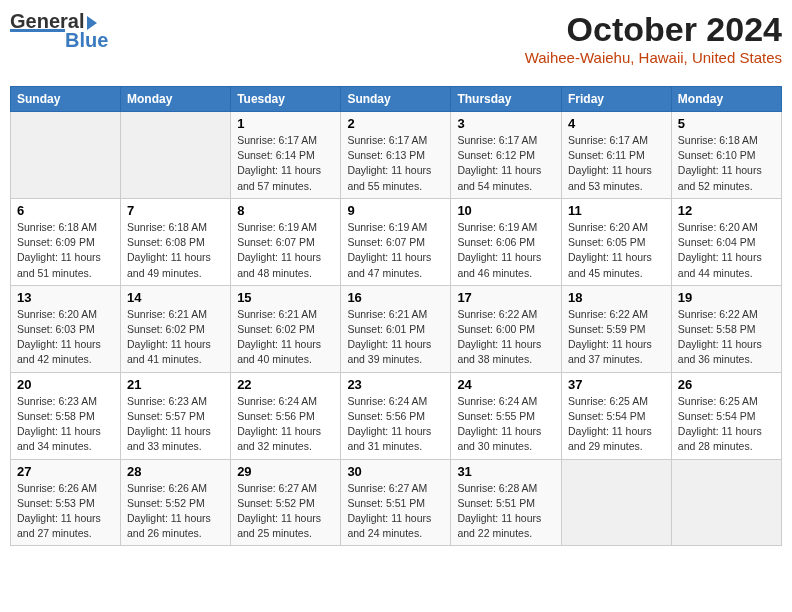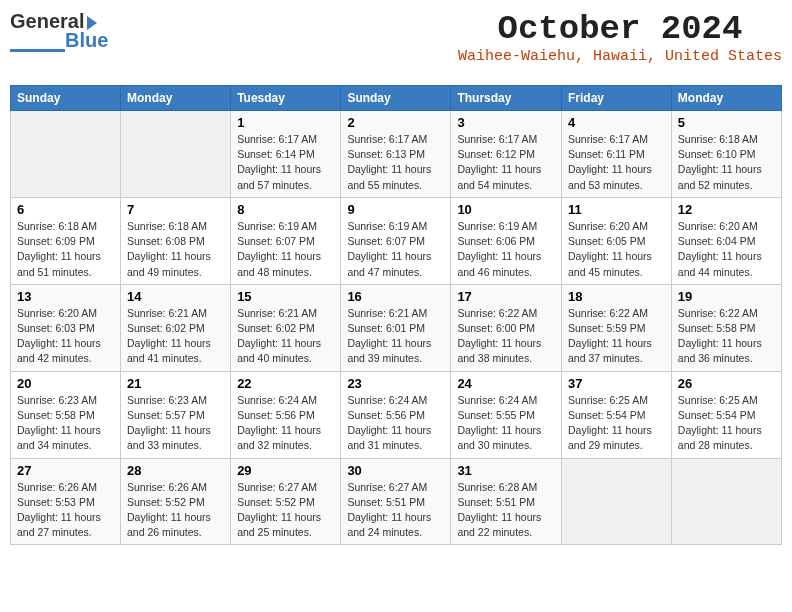--- a/index.html
+++ b/index.html
@@ -10,22 +10,21 @@
       min-height: 612px;
       padding: 10px;
     }
     .header {
       display: flex;
       align-items: flex-start;
       justify-content: space-between;
       margin-bottom: 20px;
     }
     .title-block {
-      text-align: center;
-      font-family: Liberation Mono, monospace;
+      text-align: right;
     }
     .title-block h1 {
       font-size: 34px;
       font-weight: bold;
       color: #222;
     }
     .title-block h2 {
       font-size: 15px;
       color: #c2410c;
       font-weight: normal;
@@ -86,21 +85,21 @@
 </head>
 <body>
 
 <div class="header">
   <div class="logo-container">
     <div class="logo-words">
       <div class="logo-top">
         <span style="font-size:20px;font-weight:bold;color:#333;">General</span>
         <span style="display:inline-block;width:0;height:0;border-top:7px solid transparent;border-bottom:7px solid transparent;border-left:10px solid #3a7bbf;margin-left:3px;margin-top:3px;"></span>
       </div>
-      <div style="display:flex;align-items:flex-end;margin-top:-4px;">
+      <div style="display:flex;align-items:flex-start;margin-top:-4px;">
         <div style="height:3px;width:55px;background:#3a7bbf;"></div>
         <span style="font-size:20px;font-weight:bold;color:#3a7bbf;margin-left:0px;">Blue</span>
       </div>
     </div>
   </div>
   <div class="title-block">
     <h1>October 2024</h1>
     <h2>Waihee-Waiehu, Hawaii, United States</h2>
   </div>
 </div>

